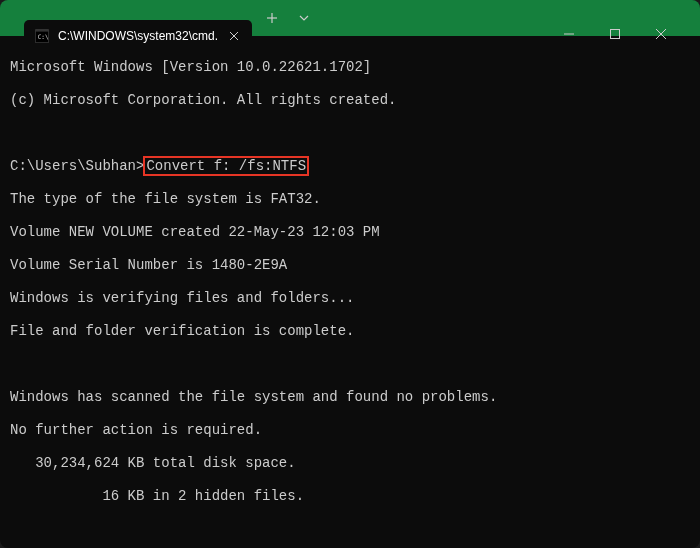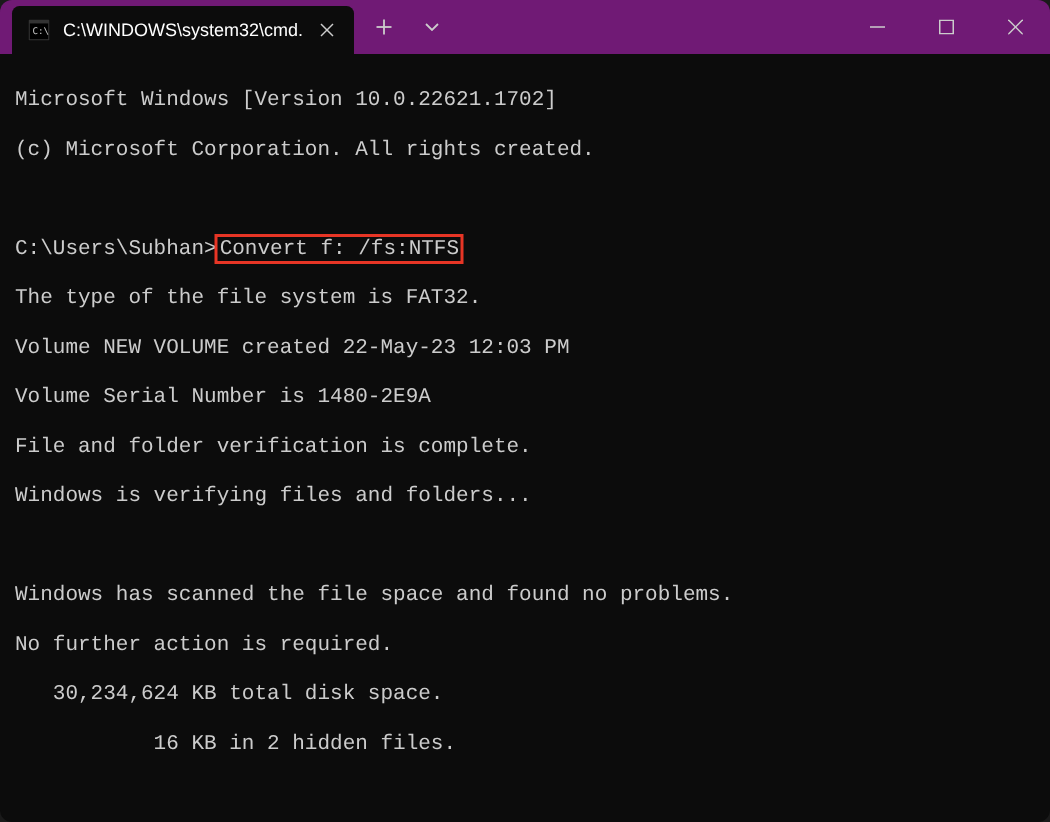--- a/index.html
+++ b/index.html
@@ -10,23 +10,23 @@
     body {
       width: 700px;
       height: 548px;
       background: #1a1a1a;
       font-family: 'Consolas', 'Courier New', monospace;
       overflow: hidden;
       border-radius: 8px;
     }
     .titlebar {
       height: 36px;
-      background: #701a75;
-      display: flex;
-      padding: 0;
+      background: #15803d;
+      display: flex;
+      padding: 16px;
       -webkit-app-region: drag;
     }
     .tab {
       display: flex;
       align-items: center;
       height: 32px;
       background: #0c0c0c;
       padding: 0 10px;
       margin-left: 8px;
       margin-top: 4px;
@@ -186,24 +186,24 @@
 </div>
 
 <div class="terminal-content">
 <span class="line">Microsoft Windows [Version 10.0.22621.1702]</span>
 <span class="line">(c) Microsoft Corporation. All rights created.</span>
 <div class="blank-line"></div>
 <div class="prompt-line"><span>C:\Users\Subhan&gt;</span><span class="highlight-box">Convert f: /fs:NTFS</span></div>
 <span class="line">The type of the file system is FAT32.</span>
 <span class="line">Volume NEW VOLUME created 22-May-23 12:03 PM</span>
 <span class="line">Volume Serial Number is 1480-2E9A</span>
+<span class="line">Windows is verifying files and folders...</span>
 <span class="line">File and folder verification is complete.</span>
-<span class="line">Windows is verifying files and folders...</span>
 <div class="blank-line"></div>
-<span class="line">Windows has scanned the file space and found no problems.</span>
+<span class="line">Windows has scanned the file system and found no problems.</span>
 <span class="line">No further action is required.</span>
 <span class="line">   30,234,624 KB total disk space.</span>
 <span class="line">           16 KB in 2 hidden files.</span>
 
 
 
 
 
 
 

